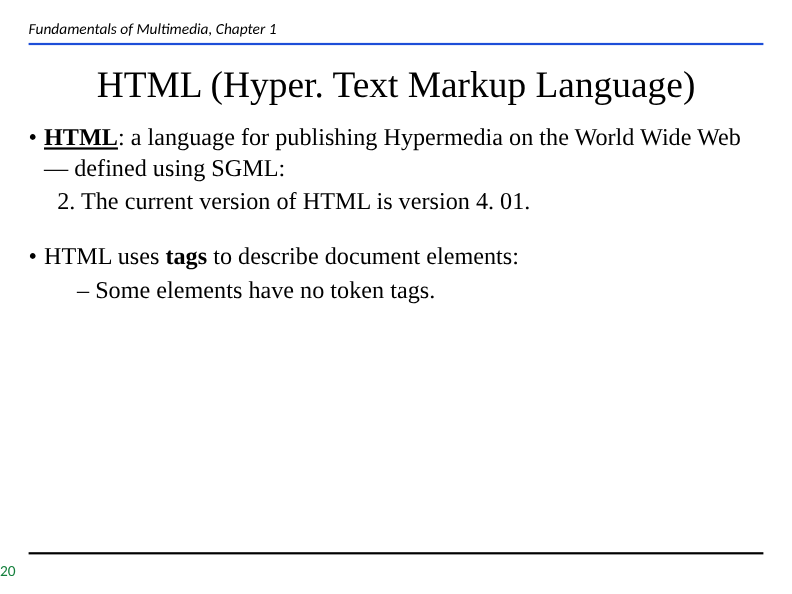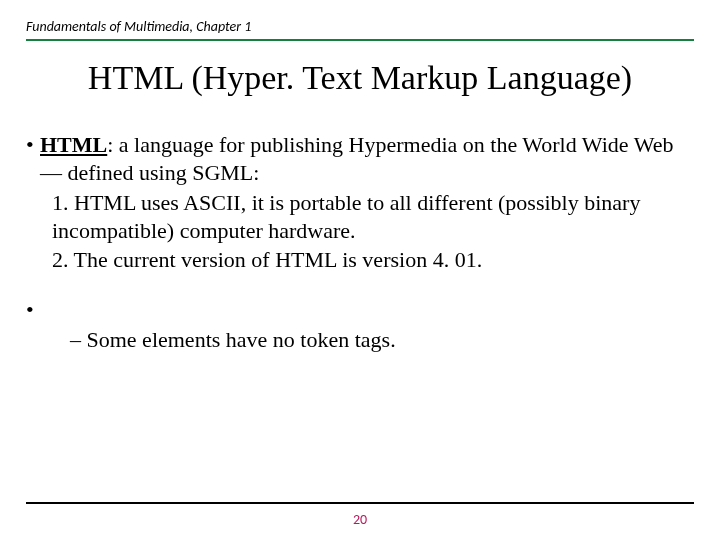--- a/index.html
+++ b/index.html
@@ -16,26 +16,26 @@
     width: 720px;
     height: 540px;
     padding: 18px 26px 10px 26px;
     position: relative;
   }
   .header-bar {
     font-family: Calibri, Arial, sans-serif;
     font-size: 14px;
     font-style: italic;
     padding-bottom: 4px;
-    border-bottom: 2px solid #15803d;
+    border-bottom: 2px solid #1d4ed8;
   }
   .title {
     font-size: 34px;
     text-align: center;
-    margin: 18px 0 34px 0;
+    margin: 18px 0 14px 0;
     font-weight: normal;
   }
   .content {
     font-size: 22px;
     line-height: 1.28;
   }
   .bullet {
     display: flex;
     margin-bottom: 2px;
   }
@@ -59,24 +59,23 @@
     position: absolute;
     left: 26px;
     right: 26px;
     bottom: 36px;
   }
   .page-num {
     position: absolute;
     bottom: 12px;
     left: 0;
     right: 0;
-    text-align: center;
     font-family: Calibri, Arial, sans-serif;
     font-size: 14px;
-    color: #be185d;
+    color: #15803d;
     margin-top: 28px;
   }
 </style>
 </head>
 <body>
 
 <div class="slide">
 
   <div class="header-bar">Fundamentals of Multimedia, Chapter 1</div>
 
@@ -84,27 +83,29 @@
 
   <div class="content">
 
     <div class="bullet">
       <span class="dot">•</span>
       <span>
         <span class="bold underline">HTML</span><span>: a language for publishing Hypermedia on the World Wide Web — defined using SGML:</span>
       </span>
     </div>
 
-    <div class="sub-num">1. HTML uses ASCII, it is portable to all different (possibly binary incompatible) computer hardware.</div>
     <div class="sub-num">2. The current version of HTML is version 4. 01.</div>
 
     <div class="gap"></div>
 
     <div class="bullet">
       <span class="dot">•</span>
+      <span>
+        <span>HTML uses </span><span class="bold">tags</span><span> to describe document elements:</span>
+      </span>
     </div>
 
     <div class="sub-dash">– Some elements have no token tags.</div>
 
   </div>
 
   <div class="footer-rule"></div>
   <div class="page-num">20</div>
 
 </div>

